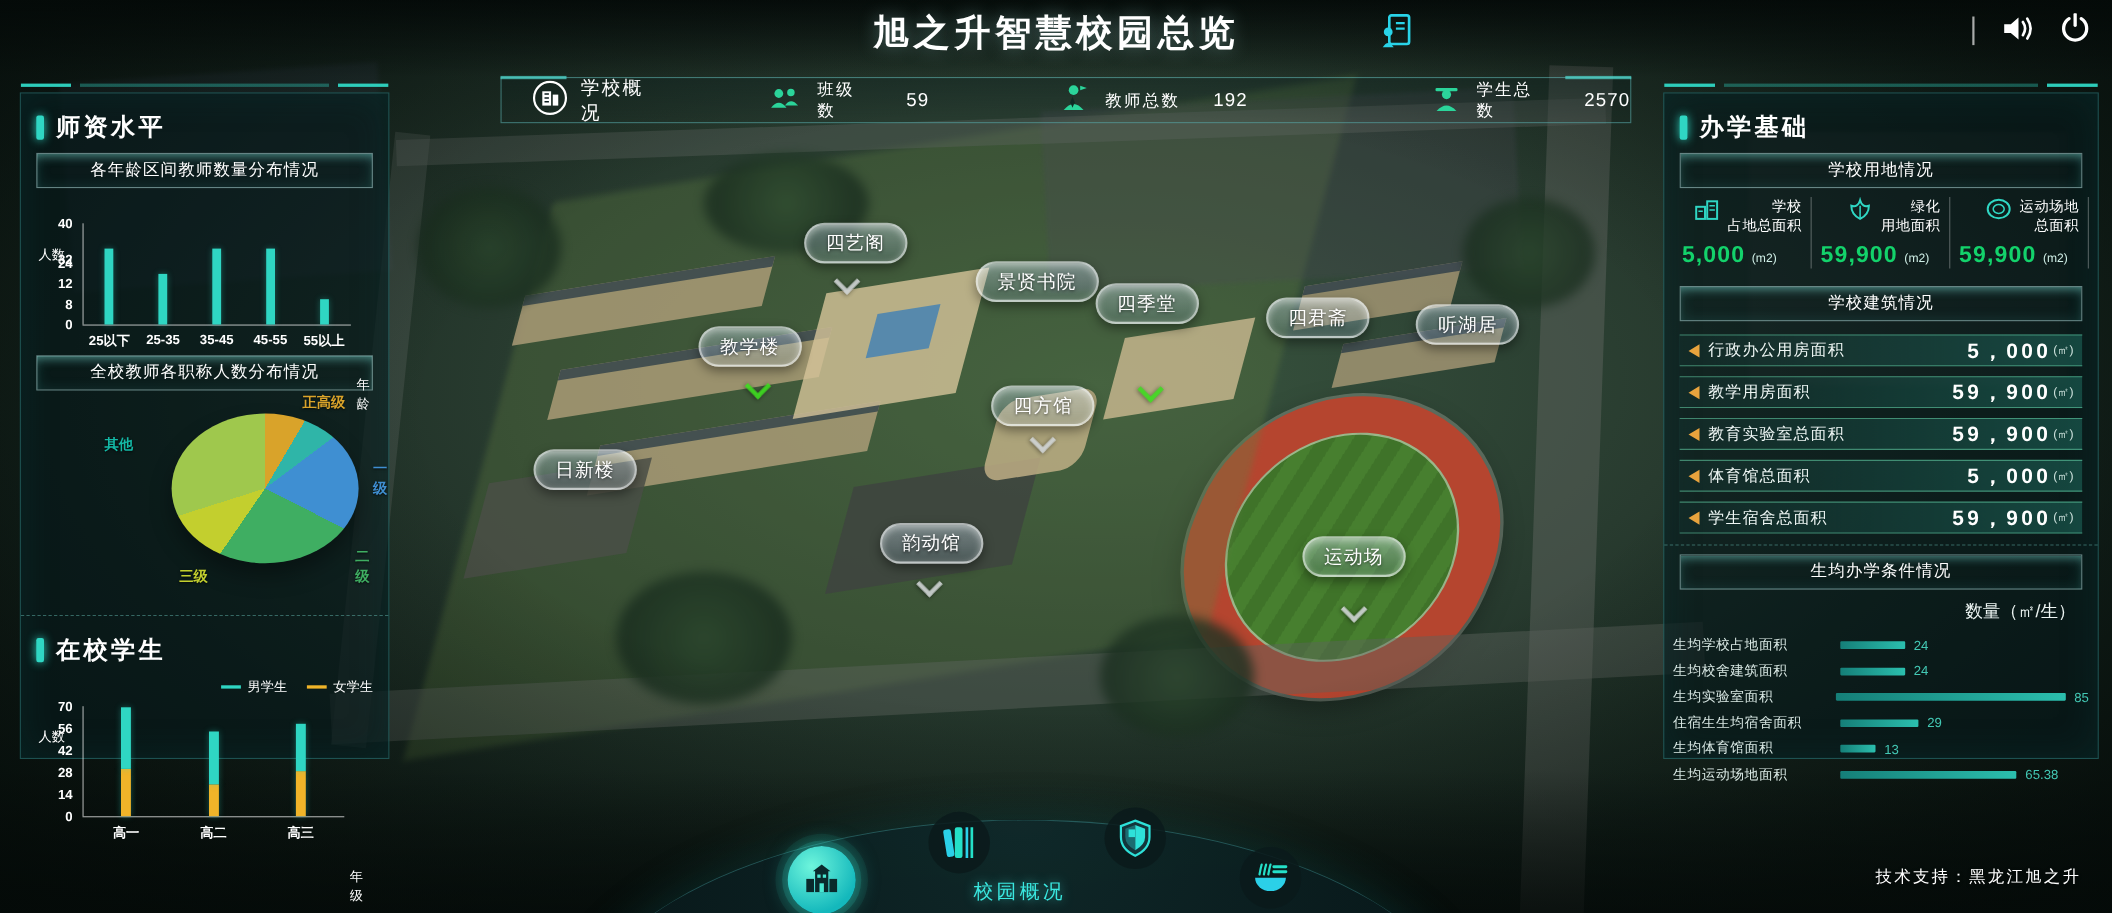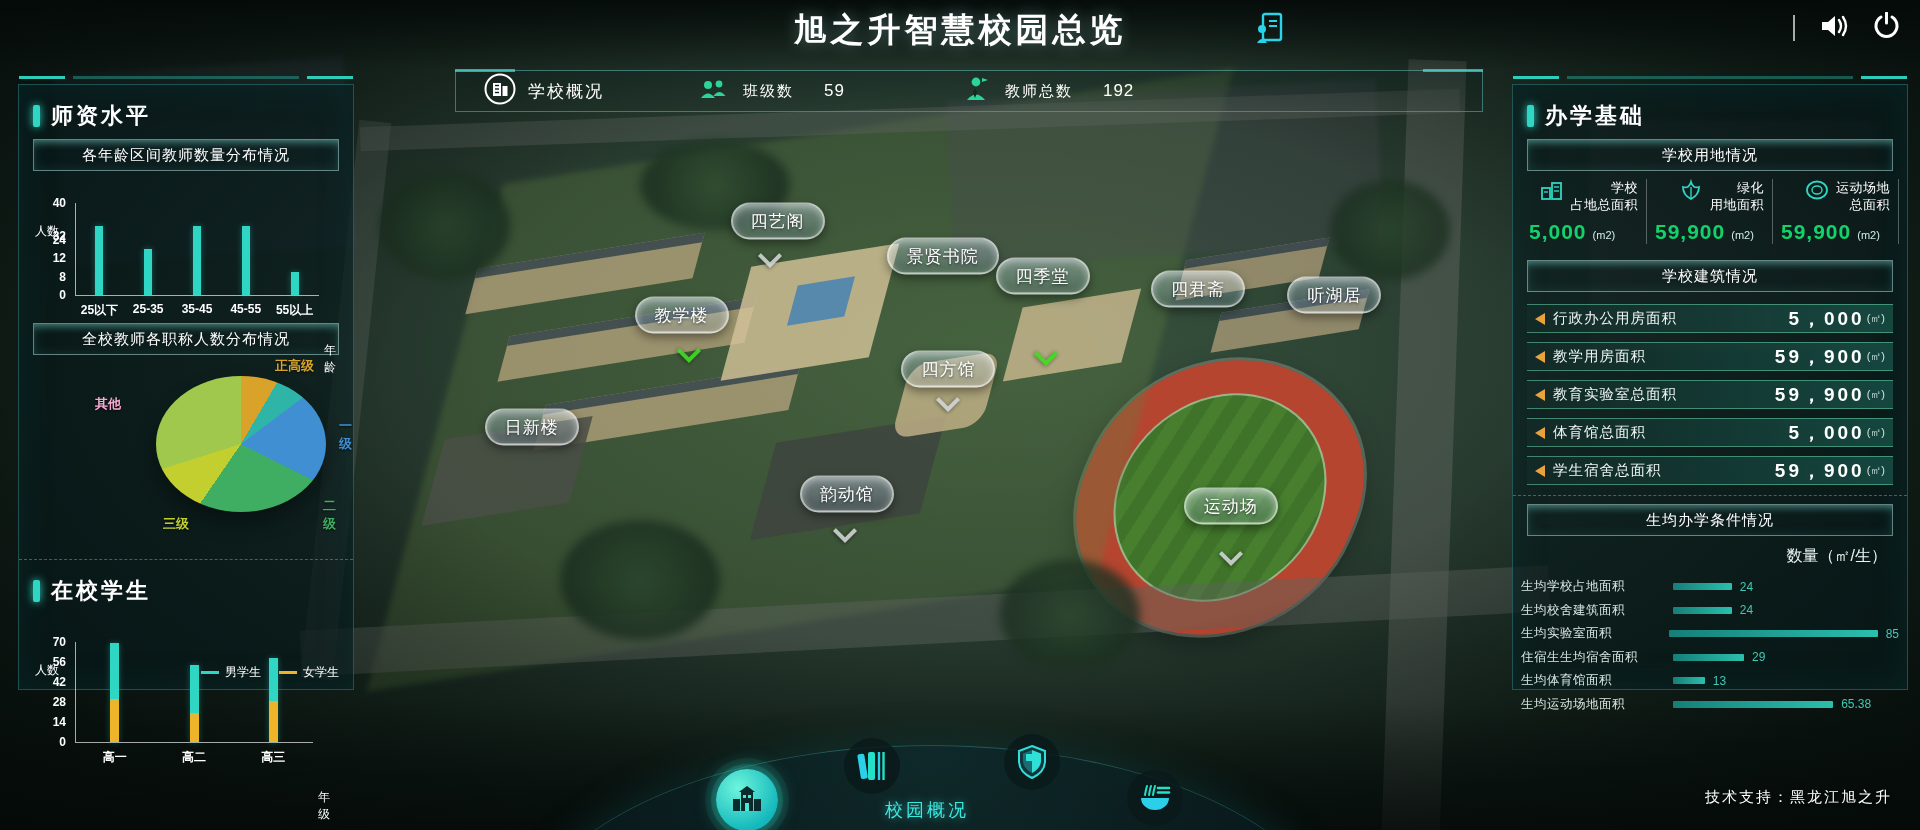--- a/index.html
+++ b/index.html
@@ -56,21 +56,21 @@
   #chart-ages{height:136px;}
   #pie-box{height:186px;margin:6px 14px 0;}
   #chart-students{height:158px;}
   .axis-y{position:absolute;width:1px;background:rgba(255,255,255,.65);}
   .axis-x{position:absolute;height:1px;background:rgba(255,255,255,.65);}
   .ytick{position:absolute;text-align:right;color:#fff;font-size:12px;font-weight:bold;}
   .xtick{position:absolute;text-align:center;color:#fff;font-size:12px;font-weight:bold;}
   .ylab,.xlab{position:absolute;color:#fff;font-size:12px;margin-top:40px;}
   .vbar{position:absolute;width:8px;box-shadow:0 0 6px rgba(47,214,195,.35);}
   .legend{position:absolute;top:2px;right:2px;display:flex;gap:18px;align-items:center;}
-  .legend .it{display:flex;align-items:center;gap:6px;color:#fff;font-size:12px;margin-top:48px;}
+  .legend .it{display:flex;align-items:center;gap:6px;color:#fff;font-size:12px;}
   .legend .sw{width:18px;height:3px;}
   
   #pie{position:absolute;width:170px;height:170px;border-radius:50%;transform:scaleY(.8);
        box-shadow:0 14px 22px rgba(0,0,0,.35);}
   .pie-lab{position:absolute;font-size:13px;font-weight:bold;text-shadow:0 1px 2px rgba(0,0,0,.7);}
   
   .land-row{display:flex;margin:0 8px 4px;}
   .land-col{flex:1;padding:0 8px;border-right:1px solid rgba(255,255,255,.3);}
   .land-col:last-child{border-right:1px solid rgba(255,255,255,.3);}
   .land-top{display:flex;align-items:flex-start;justify-content:flex-end;gap:7px;}
@@ -210,20 +210,31 @@
       <svg width="28" height="26" viewBox="0 0 28 26">
         <circle cx="13" cy="6" r="4.4" fill="#2bd49a"></circle>
         <path d="M4 24 q9-11 18 0 Z" fill="#2bd49a"></path>
         <path d="M19 2 l6 2 -6 2 Z" fill="#2bd49a"></path>
         <path d="M12 12 l2 5 -2 5 -2-5 Z" fill="#0f2a24"></path>
       </svg>
     </span>
     <span class="lab">教师总数</span>
     <span class="val">192</span>
   </div>
+  <div class="sb-stat" style="margin-left:168px;">
+    <span>
+      <svg width="26" height="26" viewBox="0 0 26 26">
+        <rect x="3" y="4" width="20" height="3" rx="1.2" fill="#2bd49a"></rect>
+        <circle cx="13" cy="10" r="4.2" fill="#2bd49a"></circle>
+        <path d="M4 25 q9-10 18 0 Z" fill="#2bd49a"></path>
+      </svg>
+    </span>
+    <span class="lab">学生总数</span>
+    <span class="val">2570</span>
+  </div>
 </div>
 
 <div id="left-panel" class="side-panel">
   <div class="sec-h">
     <span class="mark"></span>
     <span class="txt">师资水平</span>
   </div>
   <div class="box-title">各年龄区间教师数量分布情况</div>
   <div id="chart-ages" class="chart">
       <div class="axis-y" style="left: 44px; top: 24px; height: 92px;"></div>
@@ -247,21 +258,21 @@
       <div class="vbar" style="left: 210.8px; top: 47px; height: 69px; width: 8px; background: rgb(47, 214, 195);"></div>
       <div class="vbar" style="left: 259.6px; top: 93px; height: 23px; width: 8px; background: rgb(47, 214, 195);"></div>
     </div>
   <div class="box-title">全校教师各职称人数分布情况</div>
   <div id="pie-box" class="chart">
     <div id="pie" style="left: 123px; top: -4px; background: conic-gradient(rgb(217, 163, 42) 0deg, rgb(217, 163, 42) 25.2deg, rgb(47, 181, 168) 25.2deg, rgb(47, 181, 168) 46.8deg, rgb(63, 143, 210) 46.8deg, rgb(63, 143, 210) 122.4deg, rgb(63, 174, 98) 122.4deg, rgb(63, 174, 98) 208.8deg, rgb(195, 207, 46) 208.8deg, rgb(195, 207, 46) 248.4deg, rgb(159, 200, 77) 248.4deg, rgb(159, 200, 77) 360deg);"></div>
   <div class="pie-lab" style="left: 242px; top: -6px; color: rgb(217, 163, 42);">正高级</div>
       <div class="pie-lab" style="left: 306px; top: 54px; color: rgb(63, 143, 210);">一级</div>
       <div class="pie-lab" style="left: 290px; top: 134px; color: rgb(63, 174, 98);">二级</div>
       <div class="pie-lab" style="left: 130px; top: 152px; color: rgb(195, 207, 46);">三级</div>
-      <div class="pie-lab" style="left: 62px; top: 32px; color: #f9a8d4; text-align: center;">其他</div>
+      <div class="pie-lab" style="left: 62px; top: 32px; color: #14b8a6; text-align: center;">其他</div>
     </div>
   <div class="dashed-div"></div>
   <div class="sec-h">
     <span class="mark"></span>
     <span class="txt">在校学生</span>
   </div>
   <div id="chart-students" class="chart">
       <div class="axis-y" style="left: 44px; top: 28px; height: 100px;"></div>
       <div class="axis-x" style="left: 44px; top: 128px; width: 238px;"></div>
       <div class="ytick" style="left: 0px; width: 35px; top: 21px;">70</div>

